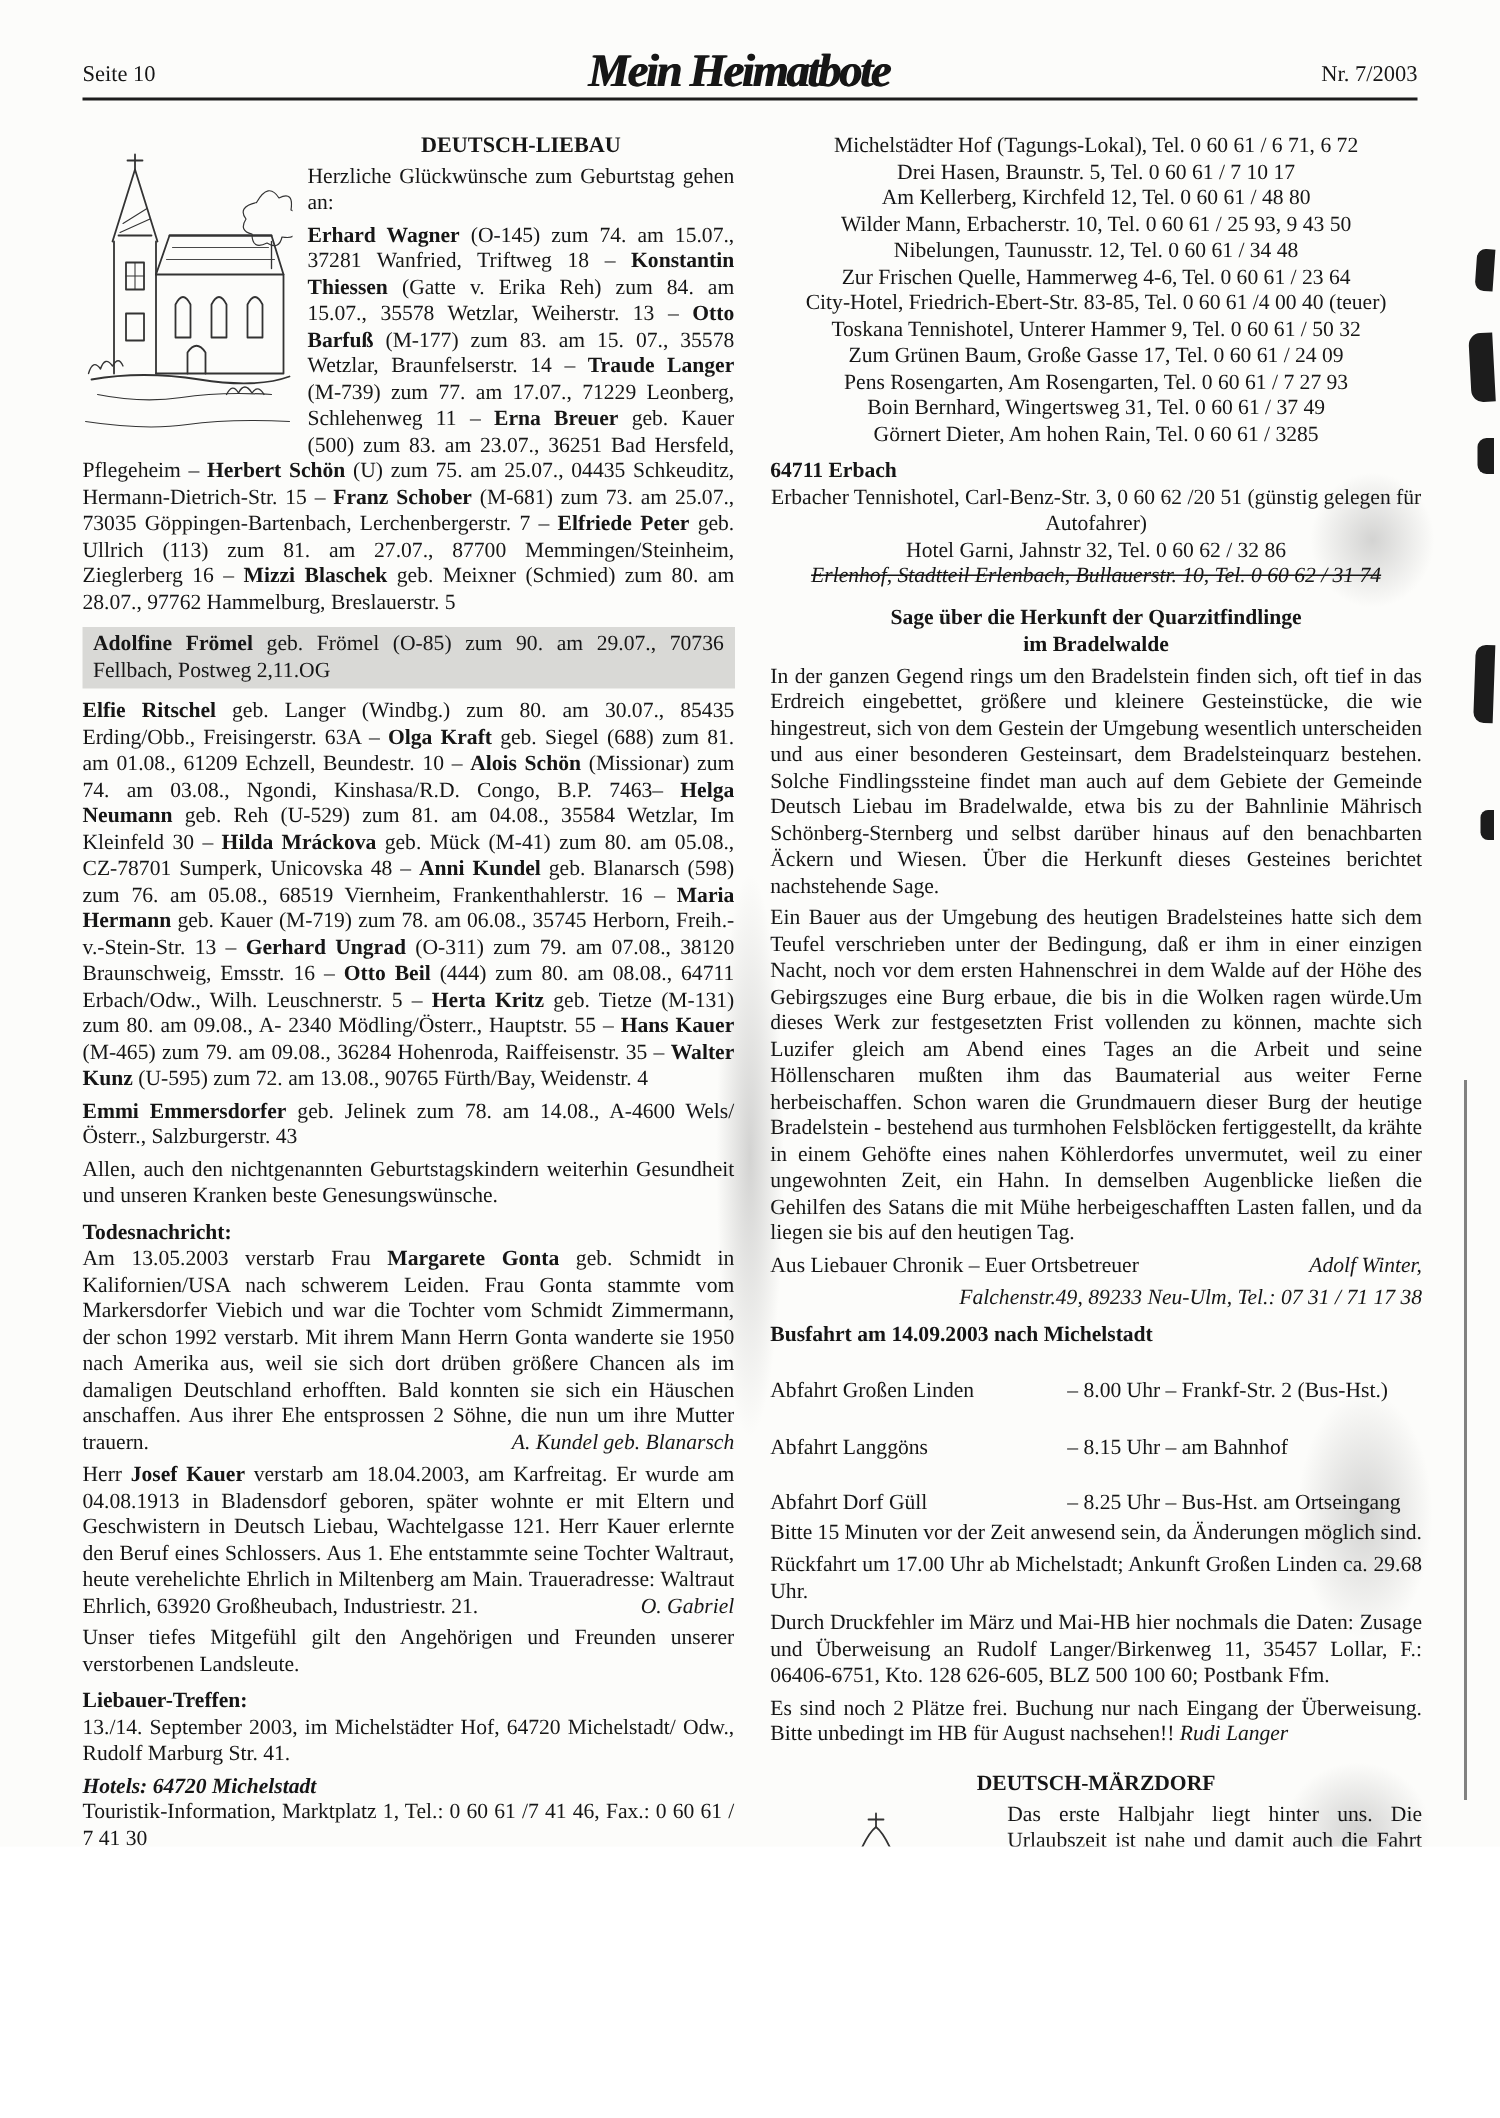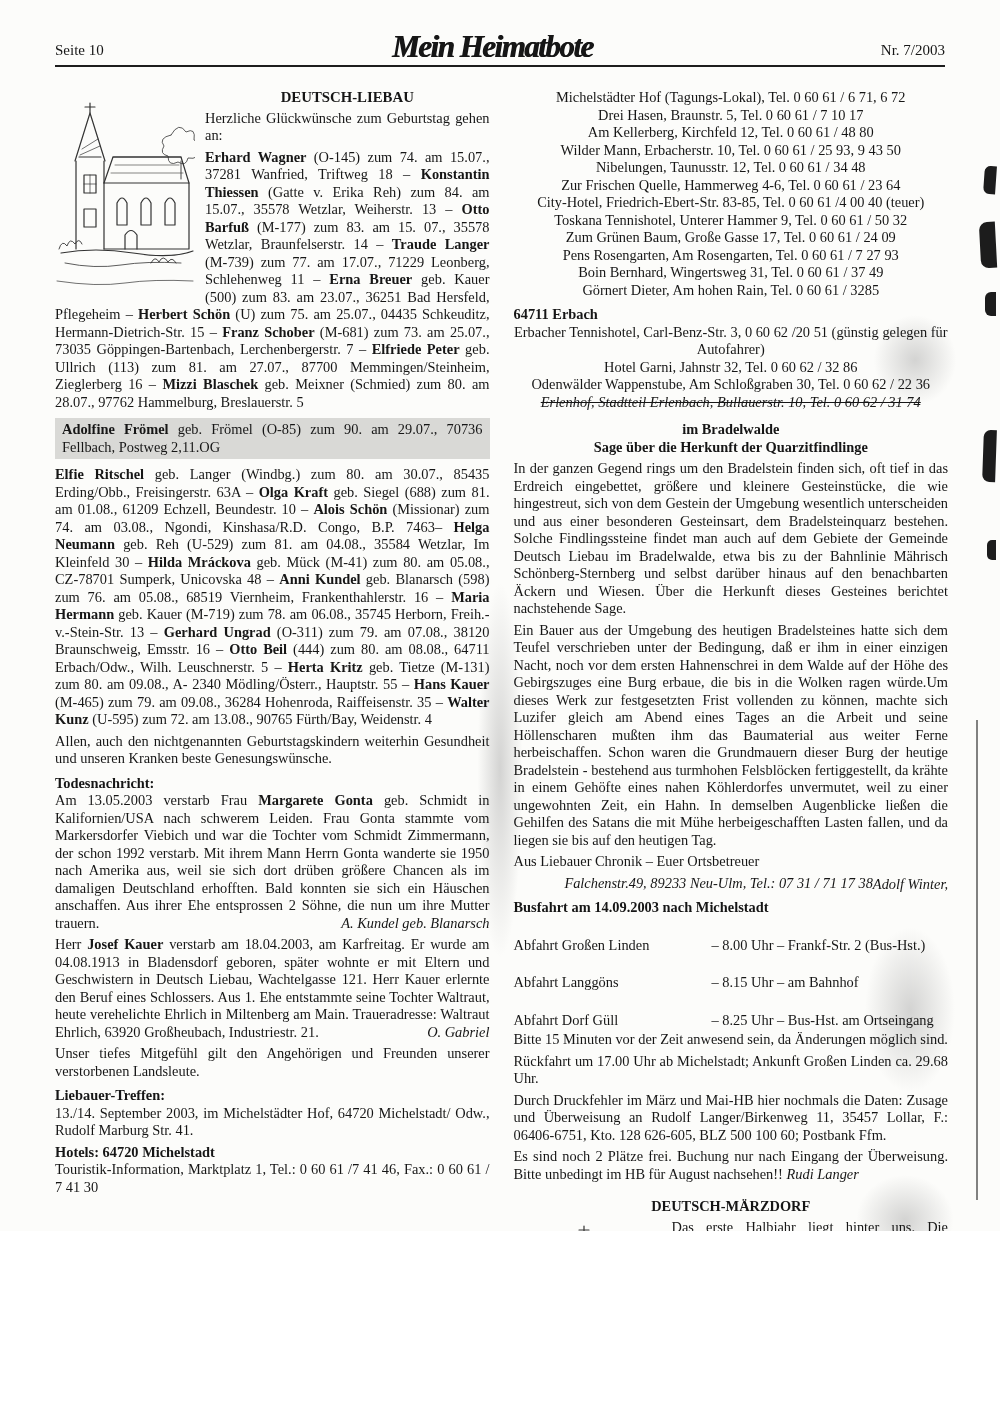--- a/index.html
+++ b/index.html
@@ -104,30 +104,31 @@
 
       <div class="sec-title">DEUTSCH-LIEBAU</div>
       <p>Herzliche Glückwünsche zum Geburtstag gehen an:</p>
       <p class="rich-p"><span style="font-weight: bold;">Erhard Wagner</span><span> (O-145) zum 74. am 15.07., 37281 Wanfried, Triftweg 18 – </span><span style="font-weight: bold;">Konstantin Thiessen</span><span> (Gatte v. Erika Reh) zum 84. am 15.07., 35578 Wetzlar, Weiherstr. 13 – </span><span style="font-weight: bold;">Otto Barfuß</span><span> (M-177) zum 83. am 15. 07., 35578 Wetzlar, Braunfelserstr. 14 – </span><span style="font-weight: bold;">Traude Langer</span><span> (M-739) zum 77. am 17.07., 71229 Leonberg, Schlehenweg 11 – </span><span style="font-weight: bold;">Erna Breuer</span><span> geb. Kauer (500) zum 83. am 23.07., 36251 Bad Hersfeld, Pflegeheim – </span><span style="font-weight: bold;">Herbert Schön</span><span> (U) zum 75. am 25.07., 04435 Schkeuditz, Hermann-Dietrich-Str. 15 – </span><span style="font-weight: bold;">Franz Schober</span><span> (M-681) zum 73. am 25.07., 73035 Göppingen-Bartenbach, Lerchenbergerstr. 7 – </span><span style="font-weight: bold;">Elfriede Peter</span><span> geb. Ullrich (113) zum 81. am 27.07., 87700 Memmingen/Steinheim, Zieglerberg 16 – </span><span style="font-weight: bold;">Mizzi Blaschek</span><span> geb. Meixner (Schmied) zum 80. am 28.07., 97762 Hammelburg, Breslauerstr. 5</span></p>
 
       <div class="graybox rich-p"><span style="font-weight: bold;">Adolfine Frömel</span><span> geb. Frömel (O-85) zum 90. am 29.07., 70736 Fellbach, Postweg 2,11.OG</span></div>
 
       <p class="rich-p"><span style="font-weight: bold;">Elfie Ritschel</span><span> geb. Langer (Windbg.) zum 80. am 30.07., 85435 Erding/Obb., Freisingerstr. 63A – </span><span style="font-weight: bold;">Olga Kraft</span><span> geb. Siegel (688) zum 81. am 01.08., 61209 Echzell, Beundestr. 10 – </span><span style="font-weight: bold;">Alois Schön</span><span> (Missionar) zum 74. am 03.08., Ngondi, Kinshasa/R.D. Congo, B.P. 7463– </span><span style="font-weight: bold;">Helga Neumann</span><span> geb. Reh (U-529) zum 81. am 04.08., 35584 Wetzlar, Im Kleinfeld 30 – </span><span style="font-weight: bold;">Hilda Mráckova</span><span> geb. Mück (M-41) zum 80. am 05.08., CZ-78701 Sumperk, Unicovska 48 – </span><span style="font-weight: bold;">Anni Kundel</span><span> geb. Blanarsch (598) zum 76. am 05.08., 68519 Viernheim, Frankenthahlerstr. 16 – </span><span style="font-weight: bold;">Maria Hermann</span><span> geb. Kauer (M-719) zum 78. am 06.08., 35745 Herborn, Freih.-v.-Stein-Str. 13 – </span><span style="font-weight: bold;">Gerhard Ungrad</span><span> (O-311) zum 79. am 07.08., 38120 Braunschweig, Emsstr. 16 – </span><span style="font-weight: bold;">Otto Beil</span><span> (444) zum 80. am 08.08., 64711 Erbach/Odw., Wilh. Leuschnerstr. 5 – </span><span style="font-weight: bold;">Herta Kritz</span><span> geb. Tietze (M-131) zum 80. am 09.08., A- 2340 Mödling/Österr., Hauptstr. 55 – </span><span style="font-weight: bold;">Hans Kauer</span><span> (M-465) zum 79. am 09.08., 36284 Hohenroda, Raiffeisenstr. 35 – </span><span style="font-weight: bold;">Walter Kunz</span><span> (U-595) zum 72. am 13.08., 90765 Fürth/Bay, Weidenstr. 4</span></p>
 
 
+      <p class="rich-p"><span style="font-weight: bold;">Emmi Emmersdorfer</span><span> geb. Jelinek zum 78. am 14.08., A-4600 Wels/Österr., Salzburgerstr. 43</span></p>
       <p>Allen, auch den nichtgenannten Geburtstagskindern weiterhin Gesundheit und unseren Kranken beste Genesungswünsche.</p>
 
       <div class="subhead">Todesnachricht:</div>
       <p class="rich-p"><span>Am 13.05.2003 verstarb Frau </span><span style="font-weight: bold;">Margarete Gonta</span><span> geb. Schmidt in Kalifornien/USA nach schwerem Leiden. Frau Gonta stammte vom Markersdorfer Viebich und war die Tochter vom Schmidt Zimmermann, der schon 1992 verstarb. Mit ihrem Mann Herrn Gonta wanderte sie 1950 nach Amerika aus, weil sie sich dort drüben größere Chancen als im damaligen Deutschland erhofften. Bald konnten sie sich ein Häuschen anschaffen. Aus ihrer Ehe entsprossen 2 Söhne, die nun um ihre Mutter trauern. </span><span class="sig" style="font-style: italic;">A. Kundel geb. Blanarsch</span></p>
       <p class="rich-p"><span>Herr </span><span style="font-weight: bold;">Josef Kauer</span><span> verstarb am 18.04.2003, am Karfreitag. Er wurde am 04.08.1913 in Bladensdorf geboren, später wohnte er mit Eltern und Geschwistern in Deutsch Liebau, Wachtelgasse 121. Herr Kauer erlernte den Beruf eines Schlossers. Aus 1. Ehe entstammte seine Tochter Waltraut, heute verehelichte Ehrlich in Miltenberg am Main. Traueradresse: Waltraut Ehrlich, 63920 Großheubach, Industriestr. 21. </span><span class="sig" style="font-style: italic;">O. Gabriel</span></p>
       <p>Unser tiefes Mitgefühl gilt den Angehörigen und Freunden unserer verstorbenen Landsleute.</p>
 
       <div class="subhead">Liebauer-Treffen:</div>
       <p>13./14. September 2003, im Michelstädter Hof, 64720 Michelstadt/ Odw., Rudolf Marburg Str. 41.</p>
-      <div style="font-weight:bold;">Hotels: 64720 Michelstadt</div>
+      <div style="font-weight:bold;font-style:italic;">Hotels: 64720 Michelstadt</div>
       <p>Touristik-Information, Marktplatz 1, Tel.: 0 60 61 /7 41 46, Fax.: 0 60 61 / 7 41 30</p>
     </div>
 
     <div class="col">
 
       <div class="plainlist">
           <div>Michelstädter Hof (Tagungs-Lokal), Tel. 0 60 61 / 6 71, 6 72</div>
           <div>Drei Hasen, Braunstr. 5, Tel. 0 60 61 / 7 10 17</div>
           <div>Am Kellerberg, Kirchfeld 12, Tel. 0 60 61 / 48 80</div>
           <div>Wilder Mann, Erbacherstr. 10, Tel. 0 60 61 / 25 93, 9 43 50</div>
@@ -138,31 +139,30 @@
           <div>Zum Grünen Baum, Große Gasse 17, Tel. 0 60 61 / 24 09</div>
           <div>Pens Rosengarten, Am Rosengarten, Tel. 0 60 61 / 7 27 93</div>
           <div>Boin Bernhard, Wingertsweg 31, Tel. 0 60 61 / 37 49</div>
           <div>Görnert Dieter, Am hohen Rain, Tel. 0 60 61 / 3285</div>
         </div>
 
       <div class="subhead">64711 Erbach</div>
       <div class="plainlist">
           <div>Erbacher Tennishotel, Carl-Benz-Str. 3, 0 60 62 /20 51 (günstig gelegen für Autofahrer)</div>
           <div>Hotel Garni, Jahnstr 32, Tel. 0 60 62 / 32 86</div>
-          <div>Odenwälder Wappenstube, Am Schloßgraben 30, Tel. 0 60 62 / 22 36</div>
           <div style="font-style: italic; text-decoration: line-through;">Erlenhof, Stadtteil Erlenbach, Bullauerstr. 10, Tel. 0 60 62 / 31 74</div>
         </div>
 
       <div class="center-head">
+        <div>Sage über die Herkunft der Quarzitfindlinge</div>
         <div>im Bradelwalde</div>
-        <div>Sage über die Herkunft der Quarzitfindlinge</div>
       </div>
       <p>In der ganzen Gegend rings um den Bradelstein finden sich, oft tief in das Erdreich eingebettet, größere und kleinere Gesteinstücke, die wie hingestreut, sich von dem Gestein der Umgebung wesentlich unterscheiden und aus einer besonderen Gesteinsart, dem Bradelsteinquarz bestehen. Solche Findlingssteine findet man auch auf dem Gebiete der Gemeinde Deutsch Liebau im Bradelwalde, etwa bis zu der Bahnlinie Mährisch Schönberg-Sternberg und selbst darüber hinaus auf den benachbarten Äckern und Wiesen. Über die Herkunft dieses Gesteines berichtet nachstehende Sage.</p>
       <p>Ein Bauer aus der Umgebung des heutigen Bradelsteines hatte sich dem Teufel verschrieben unter der Bedingung, daß er ihm in einer einzigen Nacht, noch vor dem ersten Hahnenschrei in dem Walde auf der Höhe des Gebirgszuges eine Burg erbaue, die bis in die Wolken ragen würde.Um dieses Werk zur festgesetzten Frist vollenden zu können, machte sich Luzifer gleich am Abend eines Tages an die Arbeit und seine Höllenscharen mußten ihm das Baumaterial aus weiter Ferne herbeischaffen. Schon waren die Grundmauern dieser Burg der heutige Bradelstein - bestehend aus turmhohen Felsblöcken fertiggestellt, da krähte in einem Gehöfte eines nahen Köhlerdorfes unvermutet, weil zu einer ungewohnten Zeit, ein Hahn. In demselben Augenblicke ließen die Gehilfen des Satans die mit Mühe herbeigeschafften Lasten fallen, und da liegen sie bis auf den heutigen Tag.</p>
-      <p class="rich-p chronik"><span>Aus Liebauer Chronik – Euer Ortsbetreuer </span><span class="sig" style="font-style: italic; margin-top: 23px;">Adolf Winter,</span></p>
+      <p class="rich-p chronik"><span>Aus Liebauer Chronik – Euer Ortsbetreuer </span><span class="sig" style="font-style: italic;">Adolf Winter,</span></p>
       <div class="addr-right">Falchenstr.49, 89233 Neu-Ulm, Tel.: 07 31 / 71 17 38</div>
 
       <div class="subhead">Busfahrt am 14.09.2003 nach Michelstadt</div>
       <div class="dep-row">
         <span class="dep-place">Abfahrt Großen Linden</span>
         <span class="dep-info">– 8.00 Uhr – Frankf-Str. 2 (Bus-Hst.)</span>
       </div>
       <div class="dep-row">
         <span class="dep-place">Abfahrt Langgöns</span>
         <span class="dep-info">– 8.15 Uhr – am Bahnhof</span>

